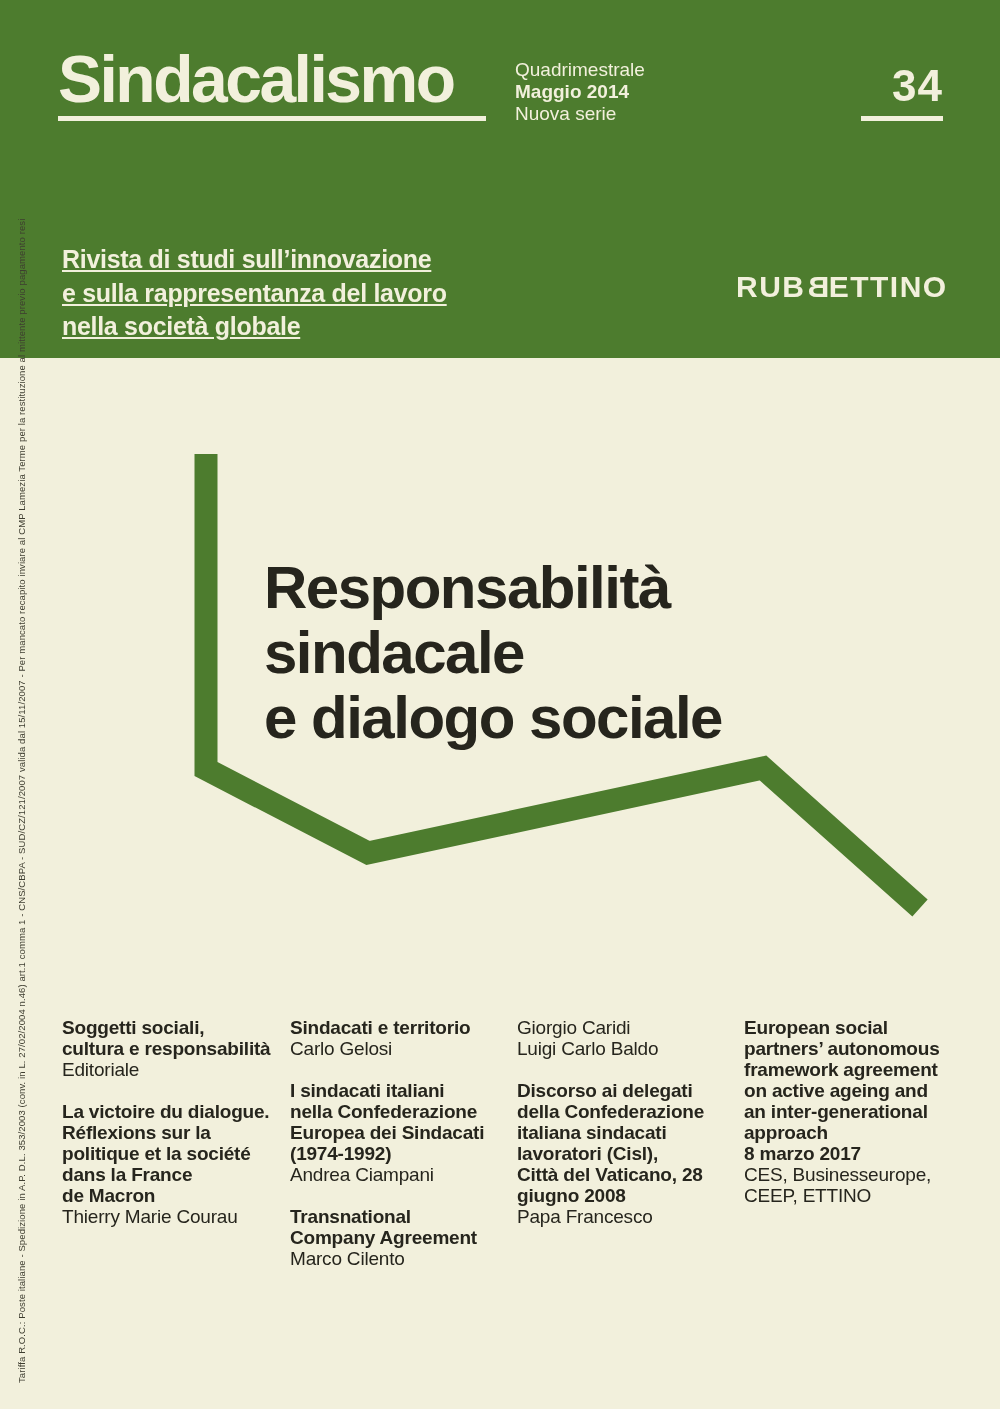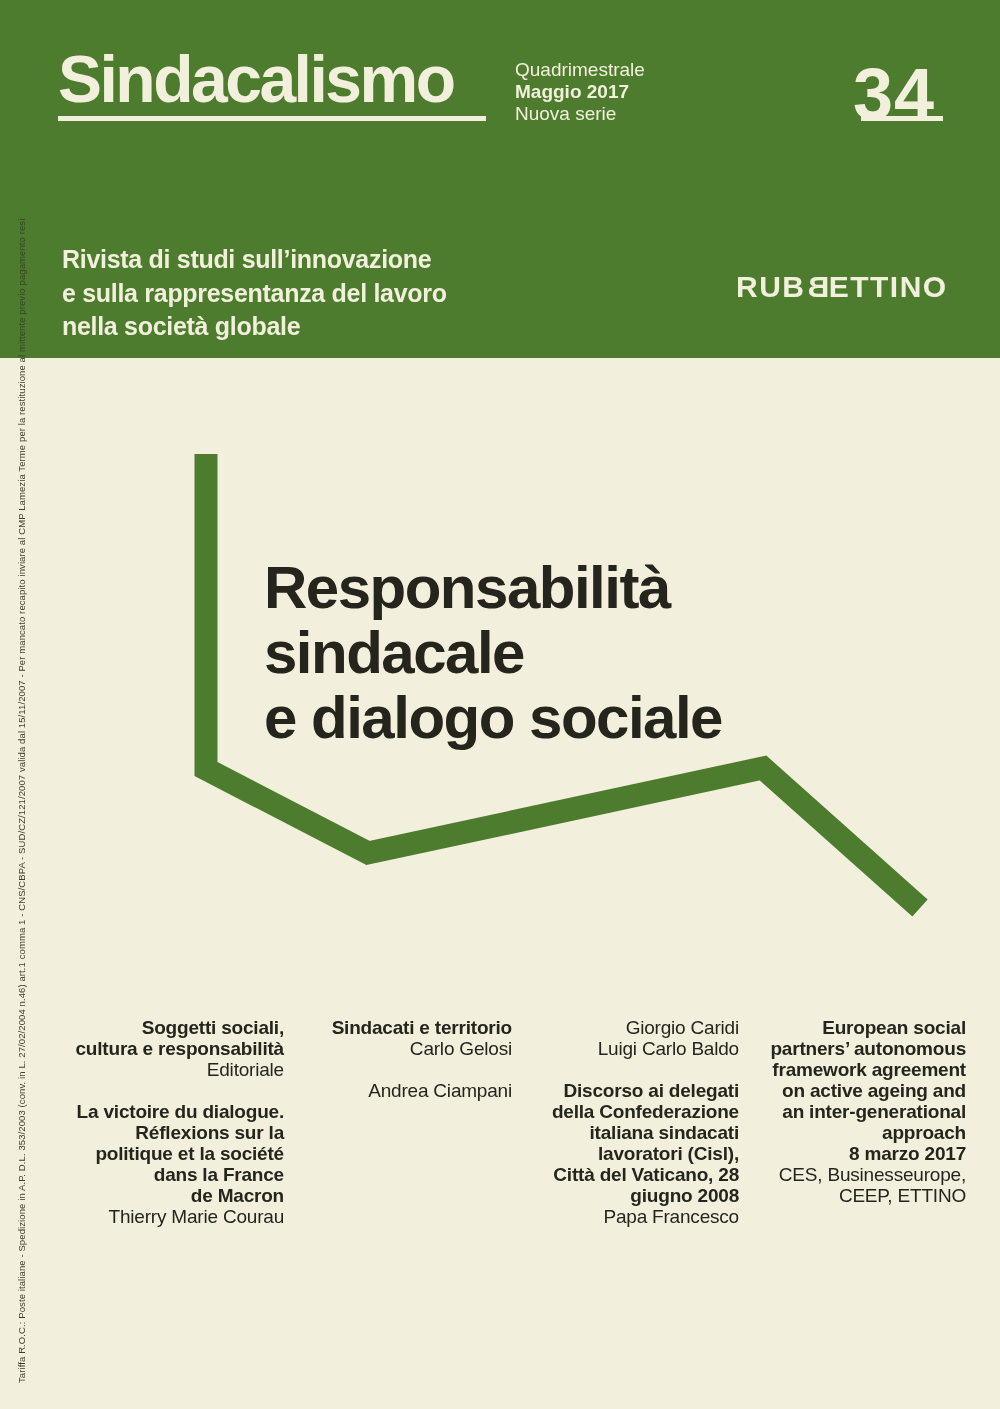--- a/index.html
+++ b/index.html
@@ -44,37 +44,38 @@
     background:var(--cream);
   }
   .issue-info{
     position:absolute;left:515px;top:59px;
     font-size:19px;line-height:22px;
     color:var(--cream);
   }
   .issue-info .bold{font-weight:bold;}
   .issue-number{
     position:absolute;right:57px;top:56px;
-    margin:8px;
-    font-size:72px;line-height:60px;font-weight:bold;
+    margin:0;
+    font-size:44px;line-height:60px;font-weight:bold;
     letter-spacing:1px;
     color:var(--cream);
   }
   .issue-underline{
     position:absolute;right:57px;top:116px;
     width:82px;height:5px;
     background:var(--cream);
   }
   .tagline{
     position:absolute;left:62px;top:243px;
     margin:0;
     font-size:25px;line-height:33.5px;font-weight:bold;
     letter-spacing:-0.3px;
     color:var(--cream);
     white-space:pre-line;
+    text-decoration:underline;
   }
   .publisher{
     position:absolute;left:736px;top:272px;
     font-size:30px;line-height:30px;font-weight:bold;
     letter-spacing:1.5px;
     color:var(--cream);
   }
   .publisher .flip{
     display:inline-block;
     transform:scaleX(-1);
@@ -97,21 +98,20 @@
     white-space:pre-line;
   }
 
   
   .toc-col{
     position:absolute;top:1017px;
     width:222px;
     font-size:19px;line-height:21px;
     color:var(--ink);
     letter-spacing:-0.2px;
-    text-align:right;
   }
   .toc-col-1{left:62px;}
   .toc-col-2{left:290px;}
   .toc-col-3{left:517px;}
   .toc-col-4{left:744px;}
   .toc-item{margin:0 0 21px 0;}
   .toc-item-title{
     font-weight:bold;
     white-space:pre-line;
   }
@@ -135,21 +135,21 @@
 <body>
 
 <div class="page">
 
   <header class="banner">
     <h1 class="masthead-title">Sindacalismo</h1>
     <div class="masthead-underline"></div>
 
     <div class="issue-info">
       <div>Quadrimestrale</div>
-      <div class="bold">Maggio 2017</div>
+      <div class="bold">Maggio 2014</div>
       <div>Nuova serie</div>
     </div>
 
     <div class="issue-number">34</div>
     <div class="issue-underline"></div>
 
     <p class="tagline">Rivista di studi sull’innovazione
 e sulla rappresentanza del lavoro
 nella società globale</p>
 
@@ -181,21 +181,30 @@
       <div class="toc-item-authors">Thierry Marie Courau</div>
     </div>
   </div>
 
   <div class="toc-col toc-col-2">
     <div class="toc-item">
       <div class="toc-item-title">Sindacati e territorio</div>
       <div class="toc-item-authors">Carlo Gelosi</div>
     </div>
     <div class="toc-item">
+      <div class="toc-item-title">I sindacati italiani
+nella Confederazione
+Europea dei Sindacati
+(1974-1992)</div>
       <div class="toc-item-authors">Andrea Ciampani</div>
+    </div>
+    <div class="toc-item">
+      <div class="toc-item-title">Transnational
+Company Agreement</div>
+      <div class="toc-item-authors">Marco Cilento</div>
     </div>
   </div>
 
   <div class="toc-col toc-col-3">
     <div class="toc-item">
       <div class="toc-item-authors">Giorgio Caridi
 Luigi Carlo Baldo</div>
     </div>
     <div class="toc-item">
       <div class="toc-item-title">Discorso ai delegati

